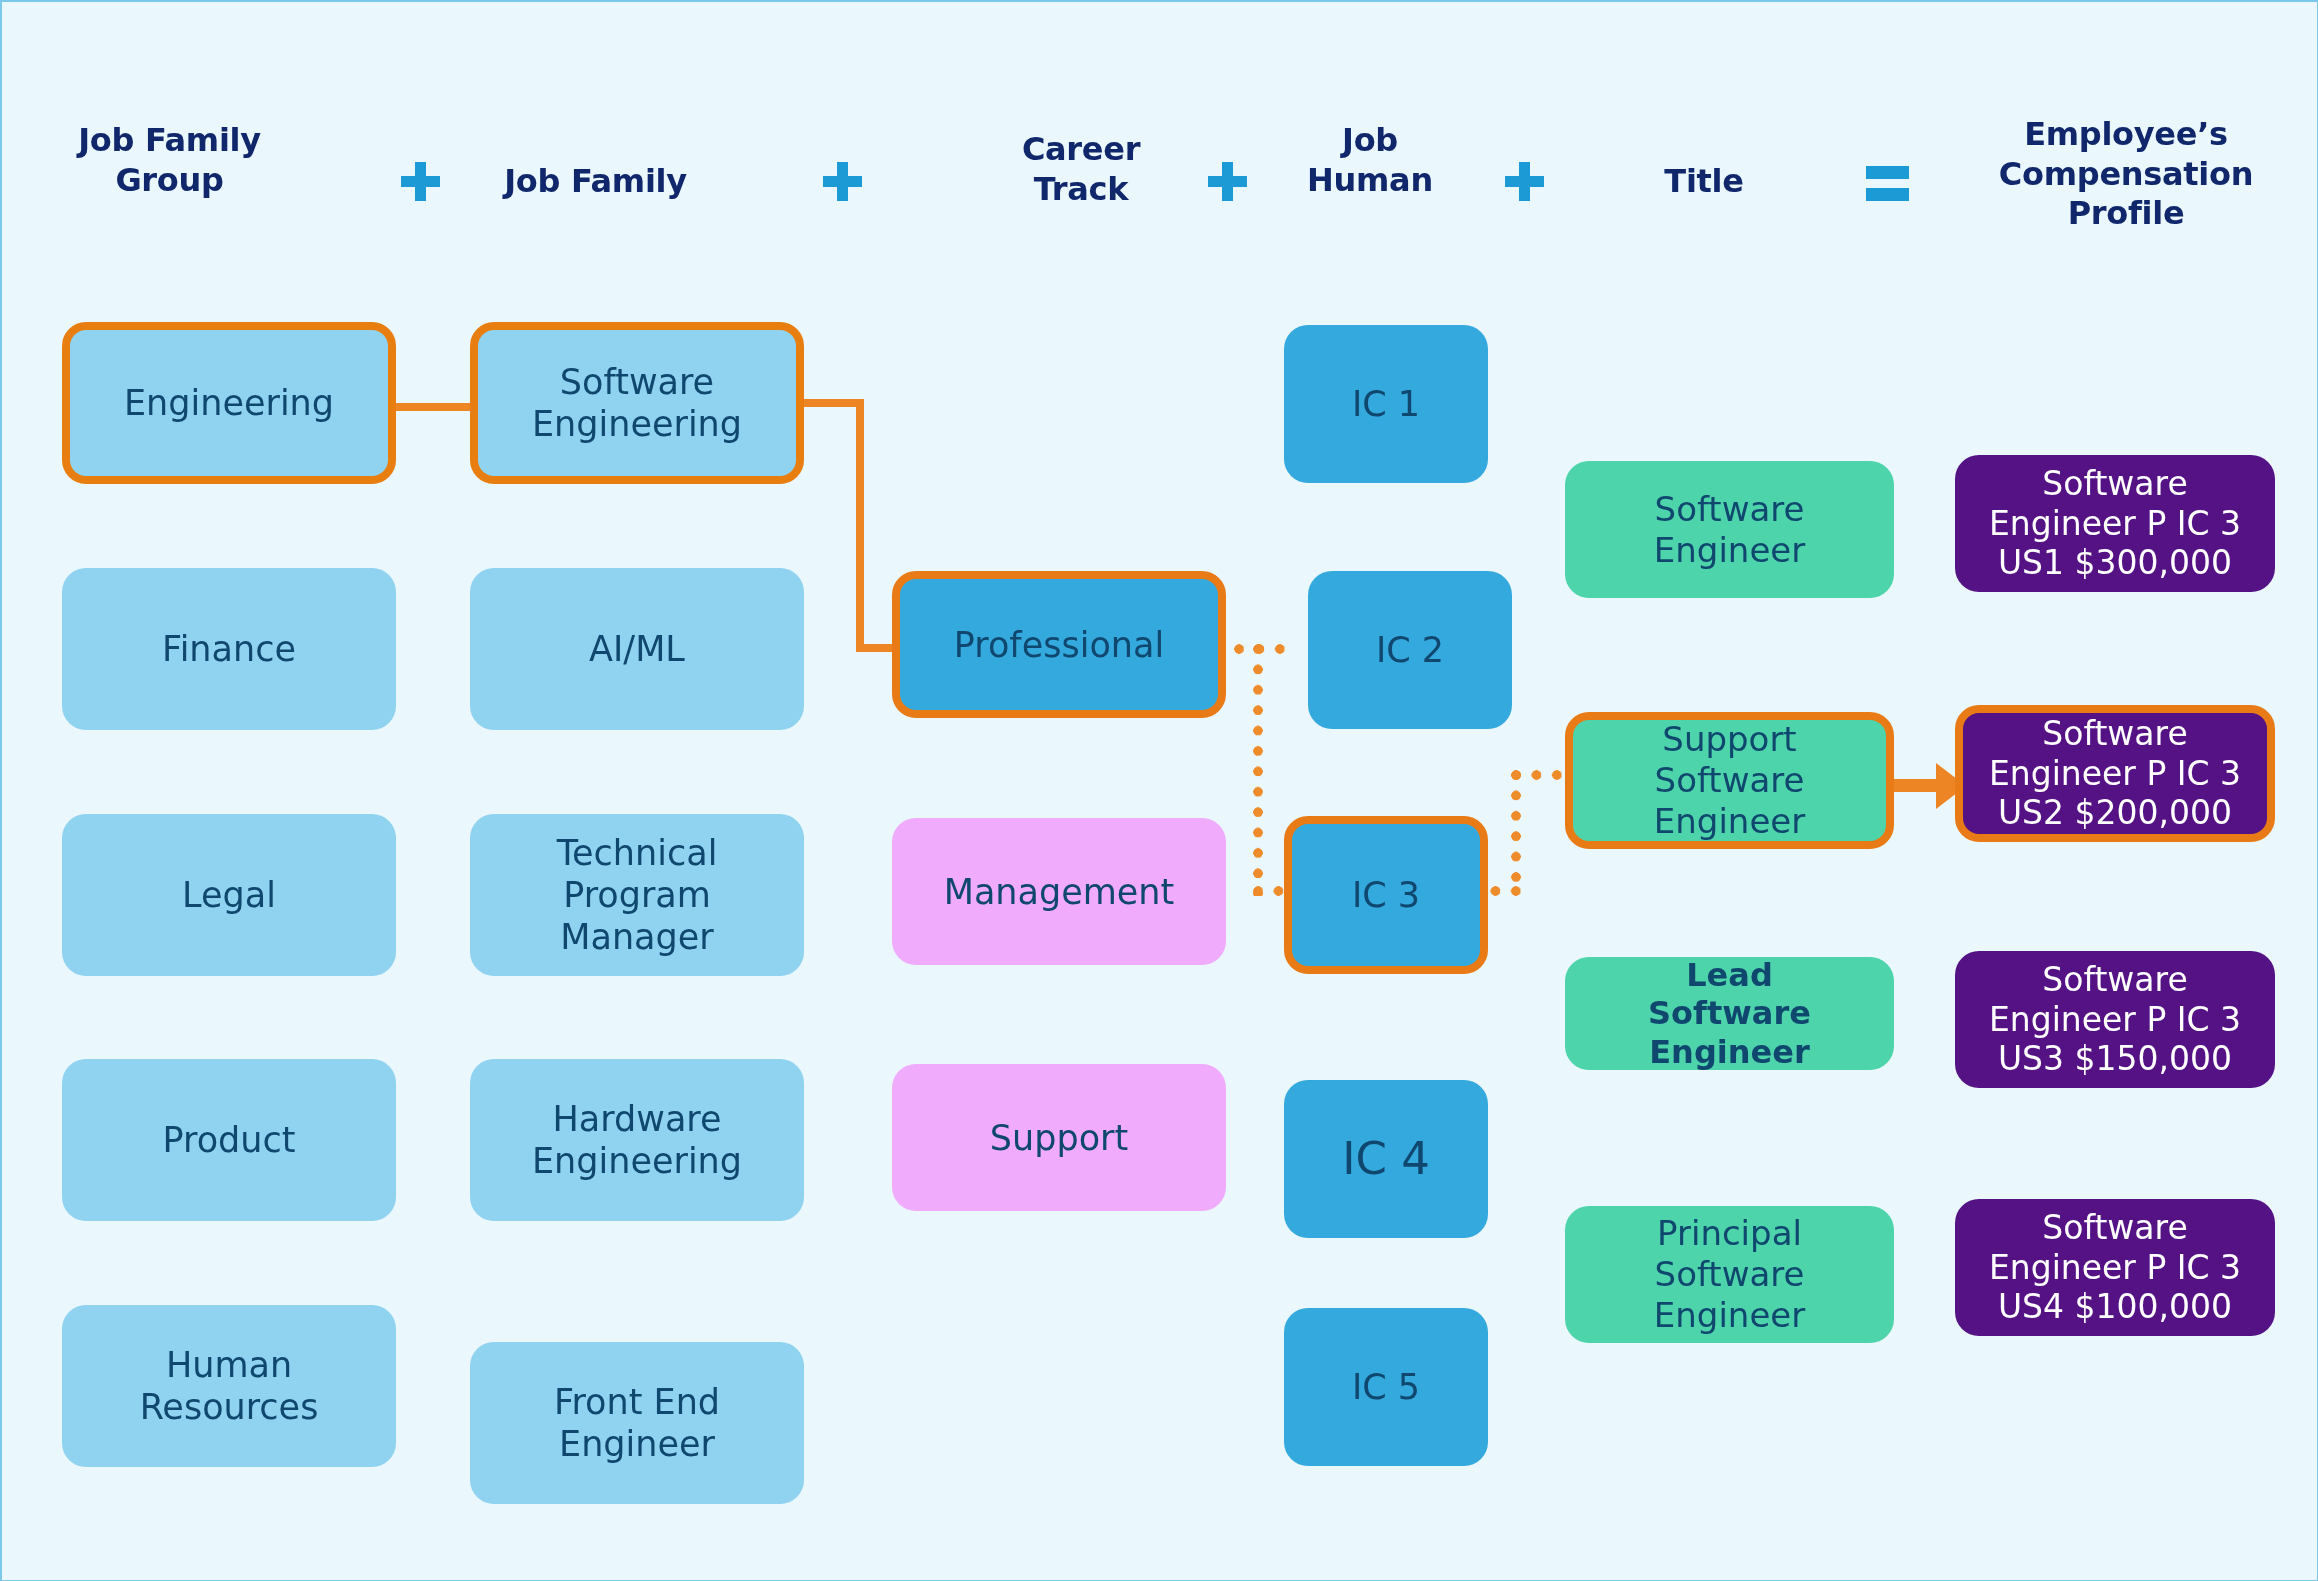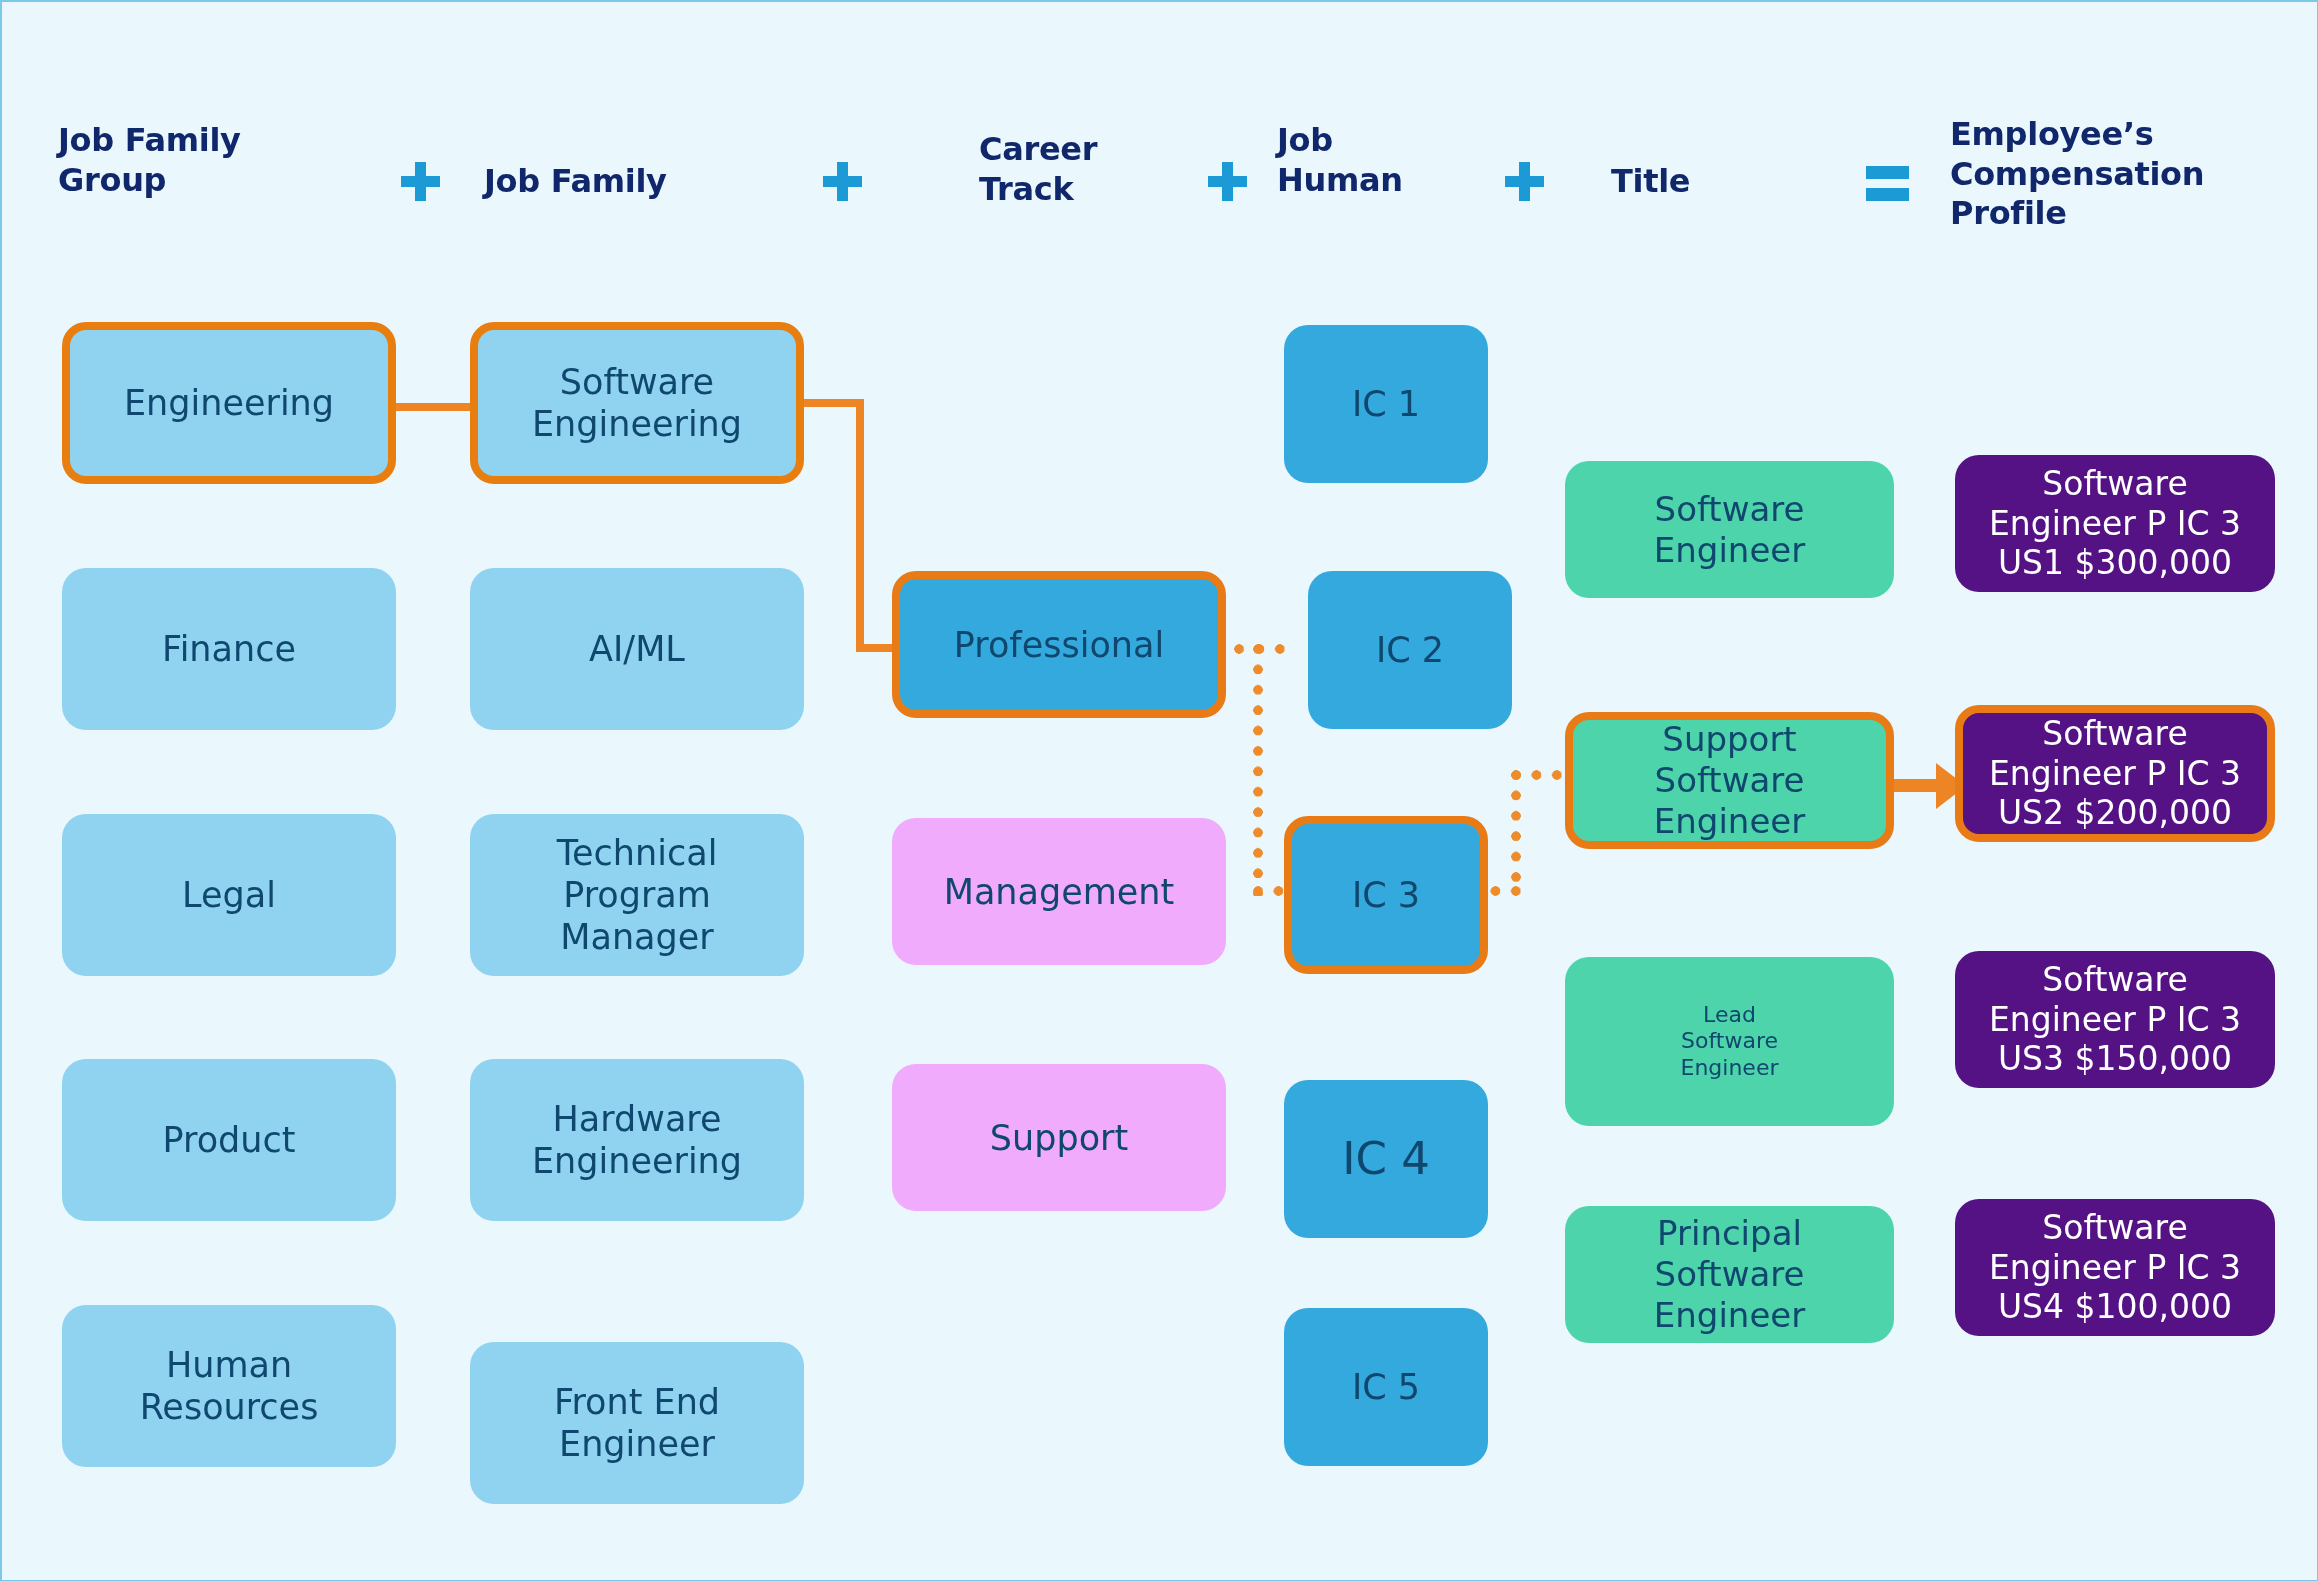--- a/index.html
+++ b/index.html
@@ -14,20 +14,21 @@
     background: #eaf7fc;
     box-sizing: border-box;
     border: 2.8px solid #7cc8e8;
     overflow: hidden;
     font-family: "DejaVu Sans", "Liberation Sans", sans-serif;
   }
 
   
   .hdr {
     position: absolute;
+    text-align: center;
     color: #10276b;
     font-weight: bold;
     font-size: 32px;
     line-height: 1.24;
     letter-spacing: -0.3px;
     white-space: pre-line;
   }
   .op {
     position: absolute;
     color: #1c9ad6;
@@ -210,21 +211,21 @@
 
   <div class="box midblue" style="left:1282px; top:1306px; width:204px; height:158px; font-size:35px;">IC 5</div>
 
   <div class="box green" style="left:1563px; top:459px; width:329px; height:137px; font-size:34px;">Software
 Engineer</div>
 
   <div class="box green sel" style="left:1563px; top:710px; width:329px; height:137px; font-size:34px;">Support
 Software
 Engineer</div>
 
-  <div class="box green" style="left:1563px; top:955px; width:329px; height:169px; font-size:22px;">Lead
+  <div class="box green" style="left:1563px; top:955px; width:329px; height:113px; font-size:32px;font-weight:bold;">Lead
 Software
 Engineer</div>
 
   <div class="box green" style="left:1563px; top:1204px; width:329px; height:137px; font-size:34px;">Principal
 Software
 Engineer</div>
 
   <div class="box purple" style="left:1953px; top:453px; width:320px; height:137px; font-size:33px;">Software
 Engineer P IC 3
 US1 $300,000</div>

